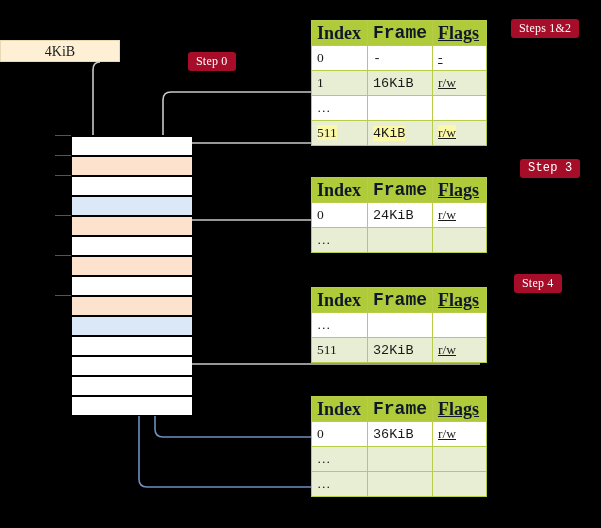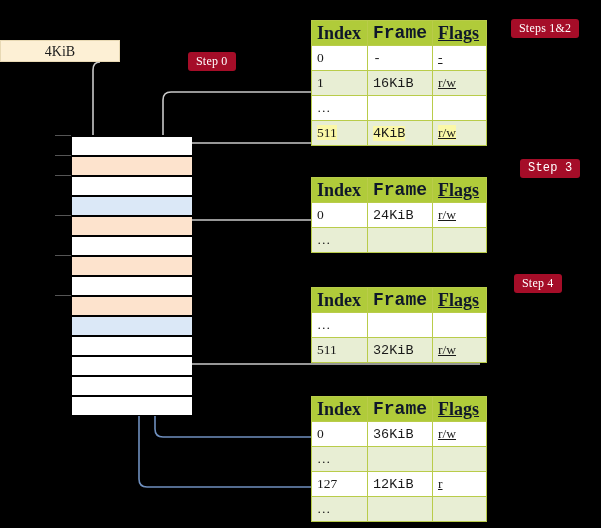--- a/index.html
+++ b/index.html
@@ -269,25 +269,20 @@
           <tr class="plain">
             <td class="col-idx">0</td>
             <td class="col-frm vsep">36KiB</td>
             <td class="col-flg vsep">r/w</td>
           </tr>
           <tr class="alt">
             <td class="col-idx">…</td>
             <td class="col-frm vsep"></td>
             <td class="col-flg vsep"></td>
           </tr>
-          <tr class="plain">
-            <td class="col-idx">127</td>
-            <td class="col-frm vsep">12KiB</td>
-            <td class="col-flg vsep">r</td>
-          </tr>
           <tr class="alt">
             <td class="col-idx">…</td>
             <td class="col-frm vsep"></td>
             <td class="col-flg vsep"></td>
           </tr>
         </tbody>
       </table>
     </div>
 
   <div id="steps-host">

